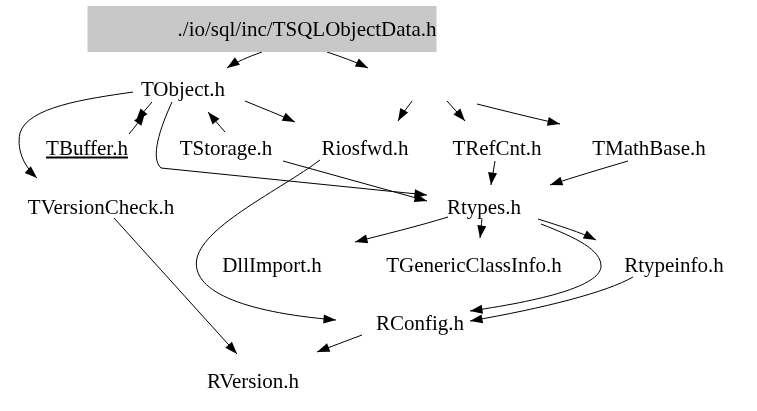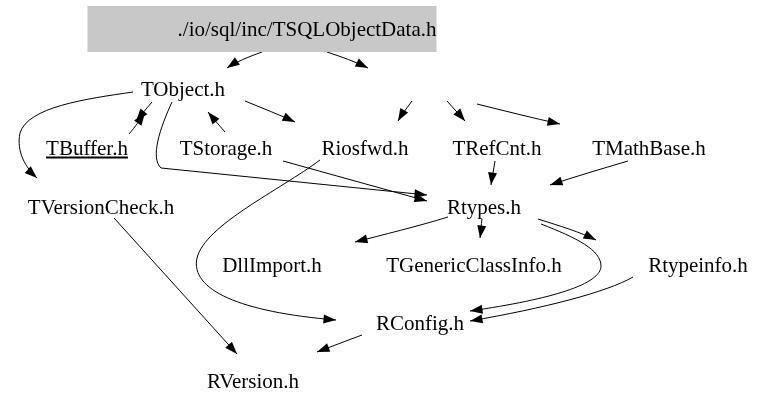--- a/index.html
+++ b/index.html
@@ -92,19 +92,19 @@
   <div class="node" style="left:649px;top:148px;">TMathBase.h</div>
 
   <div class="node" style="left:101px;top:207px;">TVersionCheck.h</div>
 
   <div class="node" style="left:484px;top:207px;">Rtypes.h</div>
 
   <div class="node" style="left:272px;top:265px;">DllImport.h</div>
 
   <div class="node" style="left:474px;top:265px;">TGenericClassInfo.h</div>
 
-  <div class="node" style="left:674px;top:265px;margin-left:24px;">Rtypeinfo.h</div>
+  <div class="node" style="left:674px;top:265px;">Rtypeinfo.h</div>
 
   <div class="node" style="left:420px;top:323px;">RConfig.h</div>
 
   <div class="node" style="left:253px;top:381px;">RVersion.h</div>
 
 </div>
 
 </body></html>

